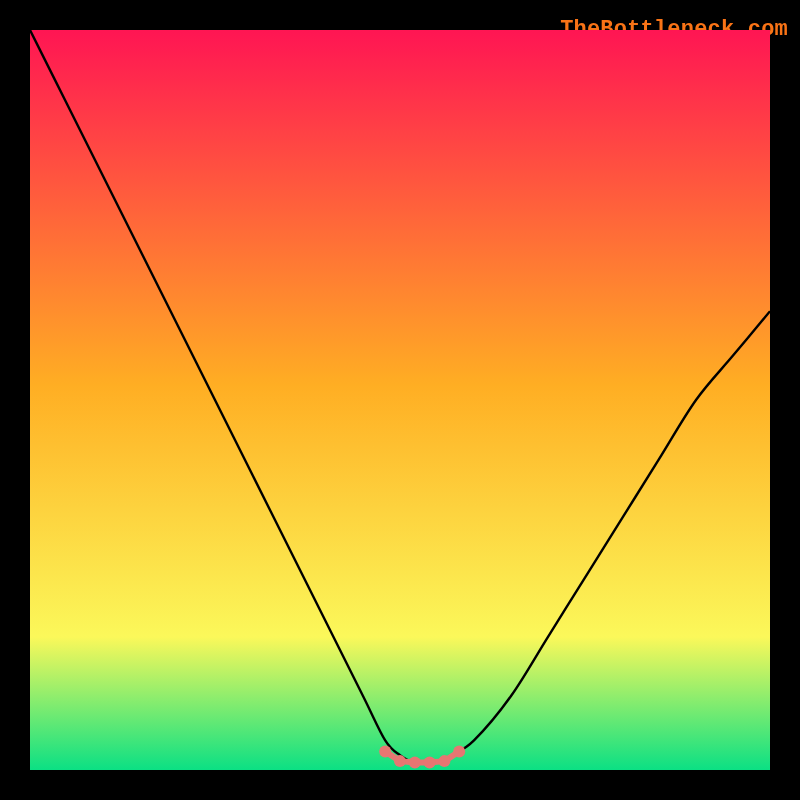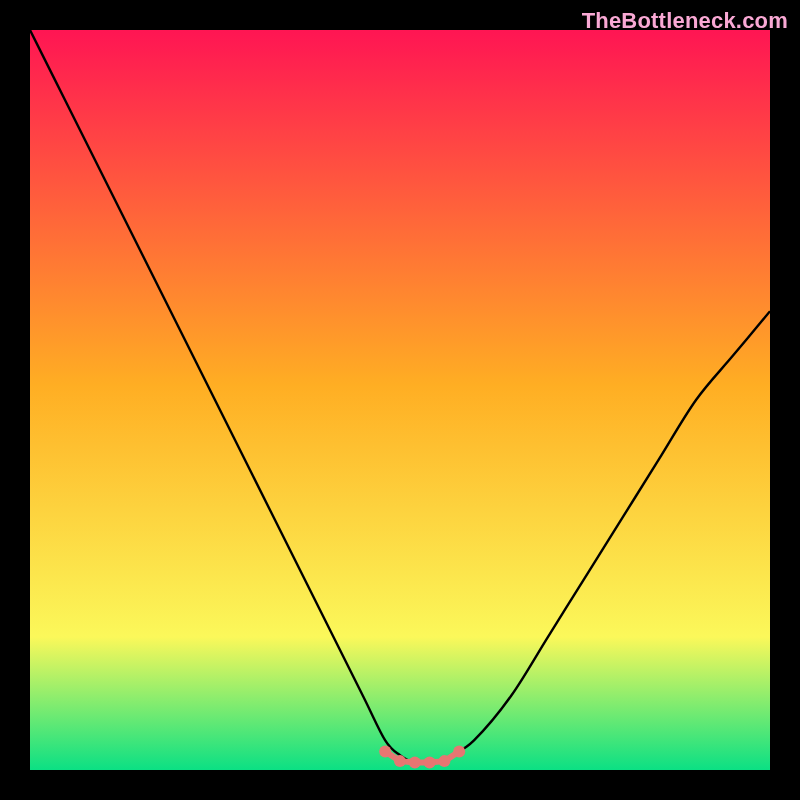--- a/index.html
+++ b/index.html
@@ -11,26 +11,26 @@
     overflow: hidden;
   }
   .frame {
     position: relative;
     width: 800px;
     height: 800px;
     background: #000;
   }
   .attribution {
     position: absolute;
-    top: 8px;
+    top: 17px;
     right: 12px;
-    font-family: Liberation Sans, sans-serif;
+    font-family: Liberation Mono, monospace;
     font-weight: bold;
     font-size: 22px;
-    color: #f9a8d4;
+    color: #f97316;
     letter-spacing: 0.2px;
   }
   .plot {
     position: absolute;
     left: 30px;
     top: 30px;
     width: 740px;
     height: 740px;
   }
   .plot svg {

